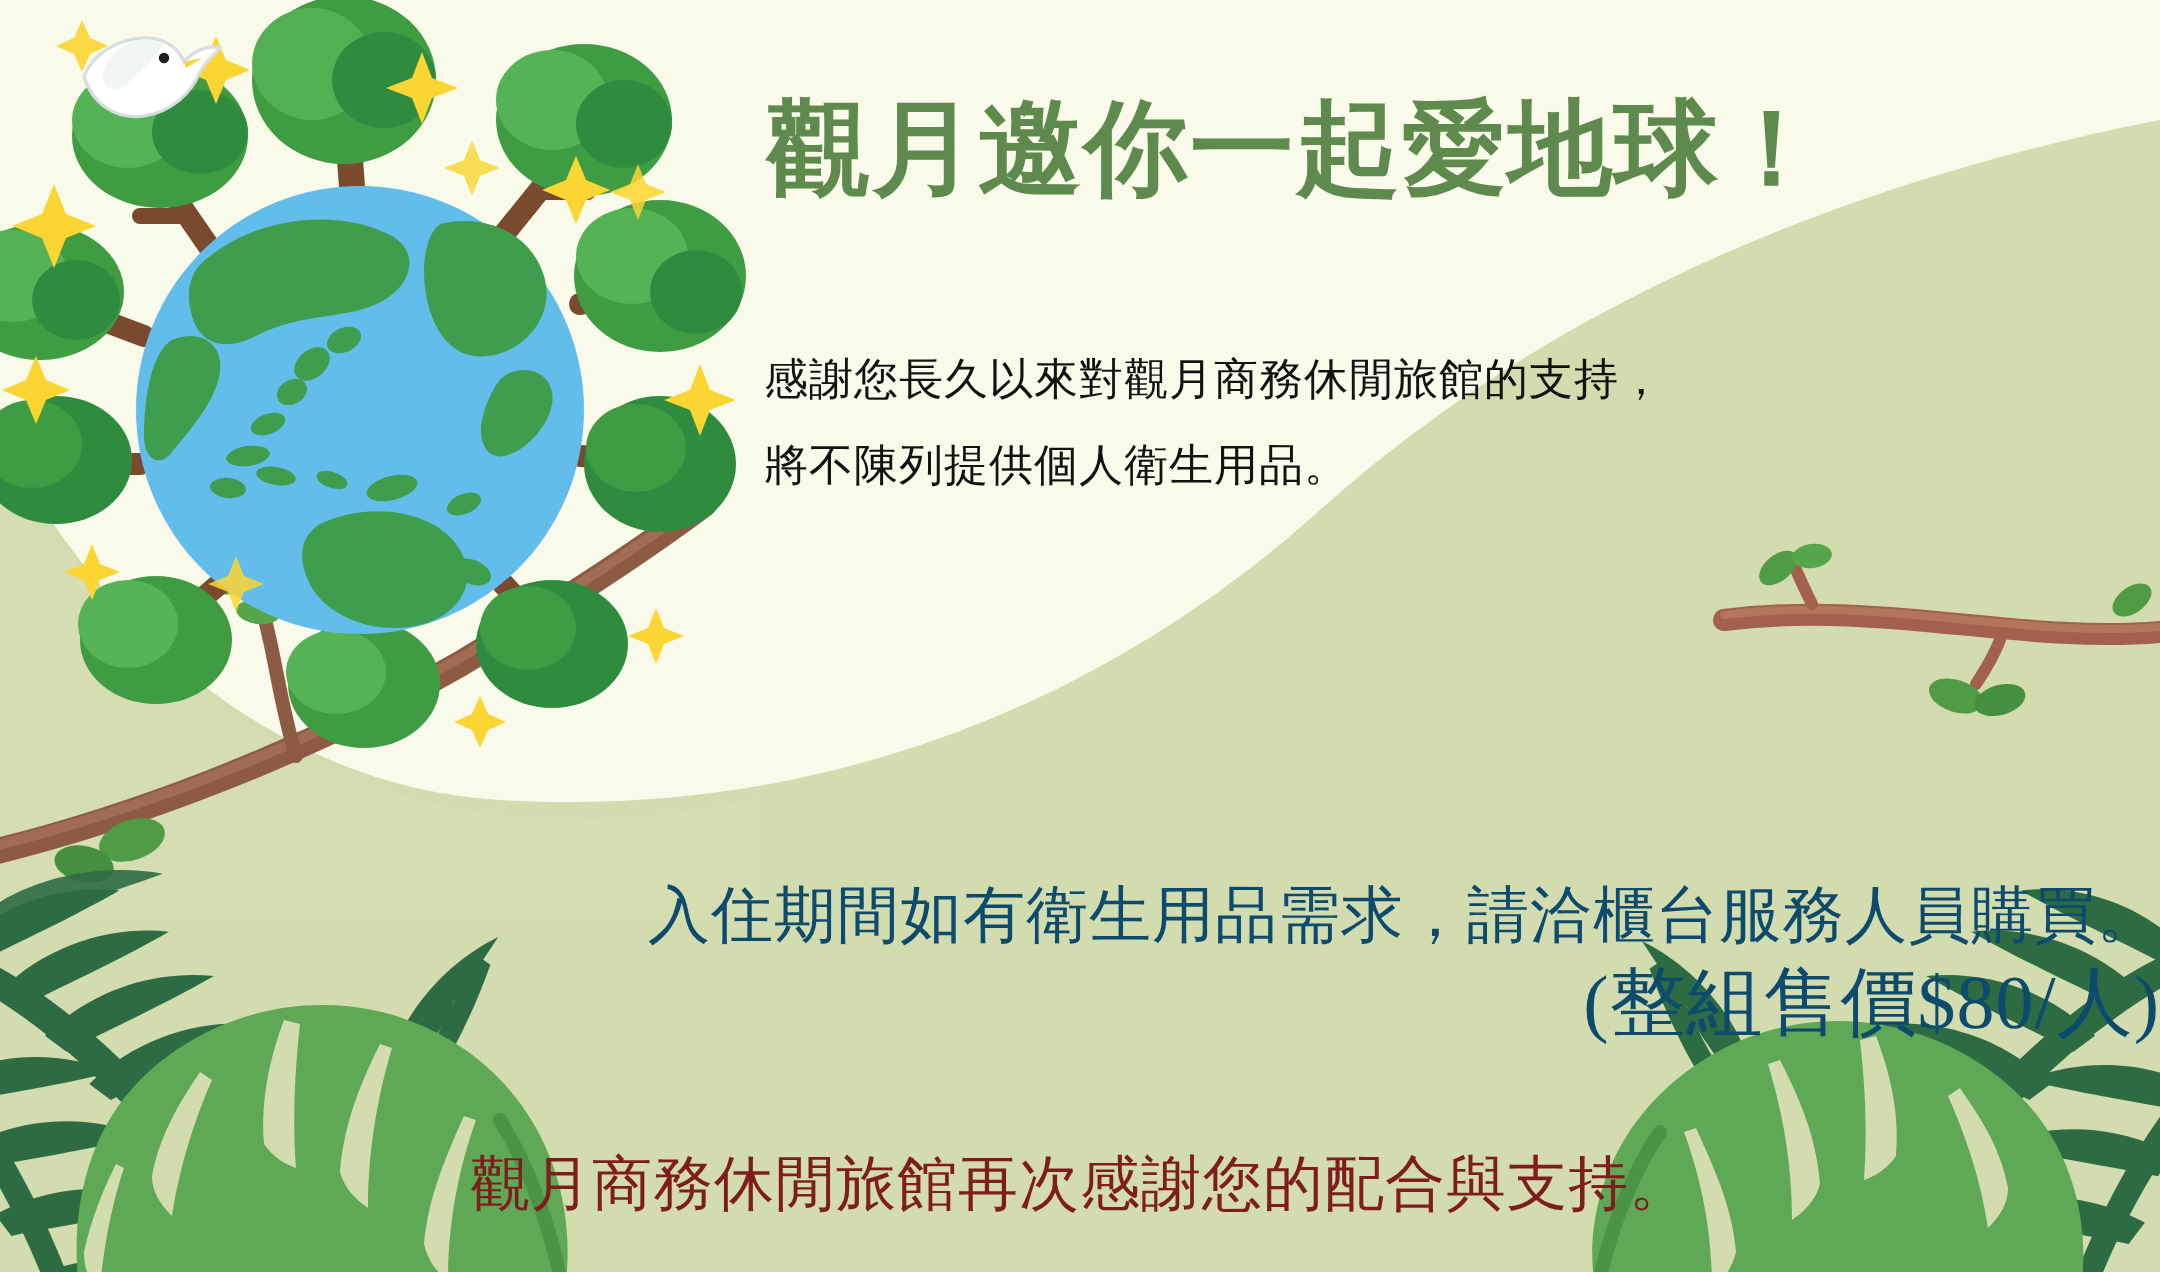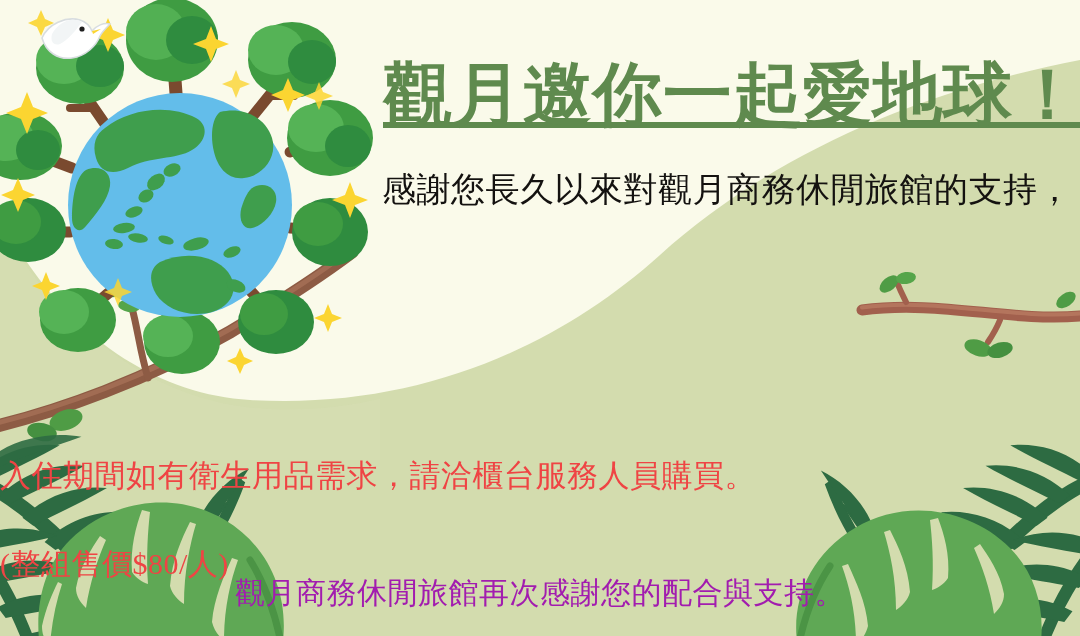--- a/index.html
+++ b/index.html
@@ -10,53 +10,52 @@
   }
   #poster{
     position:relative;width:1080px;height:636px;overflow:hidden;
     background:#fafaea;
   }
   .layer{position:absolute;top:0;left:0;width:1080px;height:636px;}
   svg.layer{display:block;}
 
   
   #headline{
-    position:absolute;left:383px;top:56px;width:640px;
-    font-size:69px;line-height:1.15;font-weight:700;
+    position:absolute;left:383px;top:46px;width:640px;
+    font-size:52px;line-height:1.15;font-weight:700;
     letter-spacing:1px;
     color:#5f8a4e;
     font-family:"Liberation Serif","DejaVu Serif",serif;
     white-space:nowrap;
-    text-decoration:underline;
   }
   #body-block{
     position:absolute;left:382px;top:168px;width:640px;
-    font-size:34px;line-height:43px;
+    font-size:22px;line-height:43px;
     color:#141210;
     font-family:"Liberation Serif","DejaVu Serif",serif;
     letter-spacing:0.5px;
   }
   #body-block .bline{display:block;white-space:nowrap;}
 
   #mid-block{
-    position:absolute;left:0;top:454px;width:1080px;
-    text-align:left;
+    position:absolute;left:0;top:436px;width:1080px;
+    text-align:right;
     font-size:31px;line-height:44px;
-    color:#ef4444;
+    color:#0c4a6e;
     font-family:"Liberation Serif","DejaVu Serif",serif;
     letter-spacing:0.5px;
   }
   #mid-block .mline{display:block;white-space:nowrap;}
-  #mid-block .price{font-size:30px;margin-top:44px;}
+  #mid-block .price{font-size:38px;}
 
   #foot-block{
     position:absolute;left:0;top:573px;width:1080px;
     text-align:center;
     font-size:30px;line-height:40px;
-    color:#a21caf;
+    color:#7f1d1d;
     font-family:"Liberation Serif","DejaVu Serif",serif;
     letter-spacing:0.5px;
     white-space:nowrap;
   }
 </style>
 </head>
 <body>
 
 <div id="poster">
 
@@ -330,20 +329,21 @@
         <path d="M238,566 C230,588 224,614 224,644 C218,640 214,634 212,626 C214,602 224,582 232,564 Z"></path>
       </g>
       <path d="M282,648 C276,618 266,590 250,566" stroke="#4b9445" stroke-width="7" fill="none" stroke-linecap="round"></path>
     </g>
   </svg>
 
   <div id="headline">觀月邀你一起愛地球！</div>
 
   <div id="body-block">
     <span class="bline">感謝您長久以來對觀月商務休閒旅館的支持，</span>
+    <span class="bline">將不陳列提供個人衛生用品。</span>
   </div>
 
   <div id="mid-block">
     <span class="mline">入住期間如有衛生用品需求，請洽櫃台服務人員購買。</span>
     <span class="mline price">(整組售價$80/人)</span>
   </div>
 
   <div id="foot-block">觀月商務休閒旅館再次感謝您的配合與支持。</div>
 
 </div>

